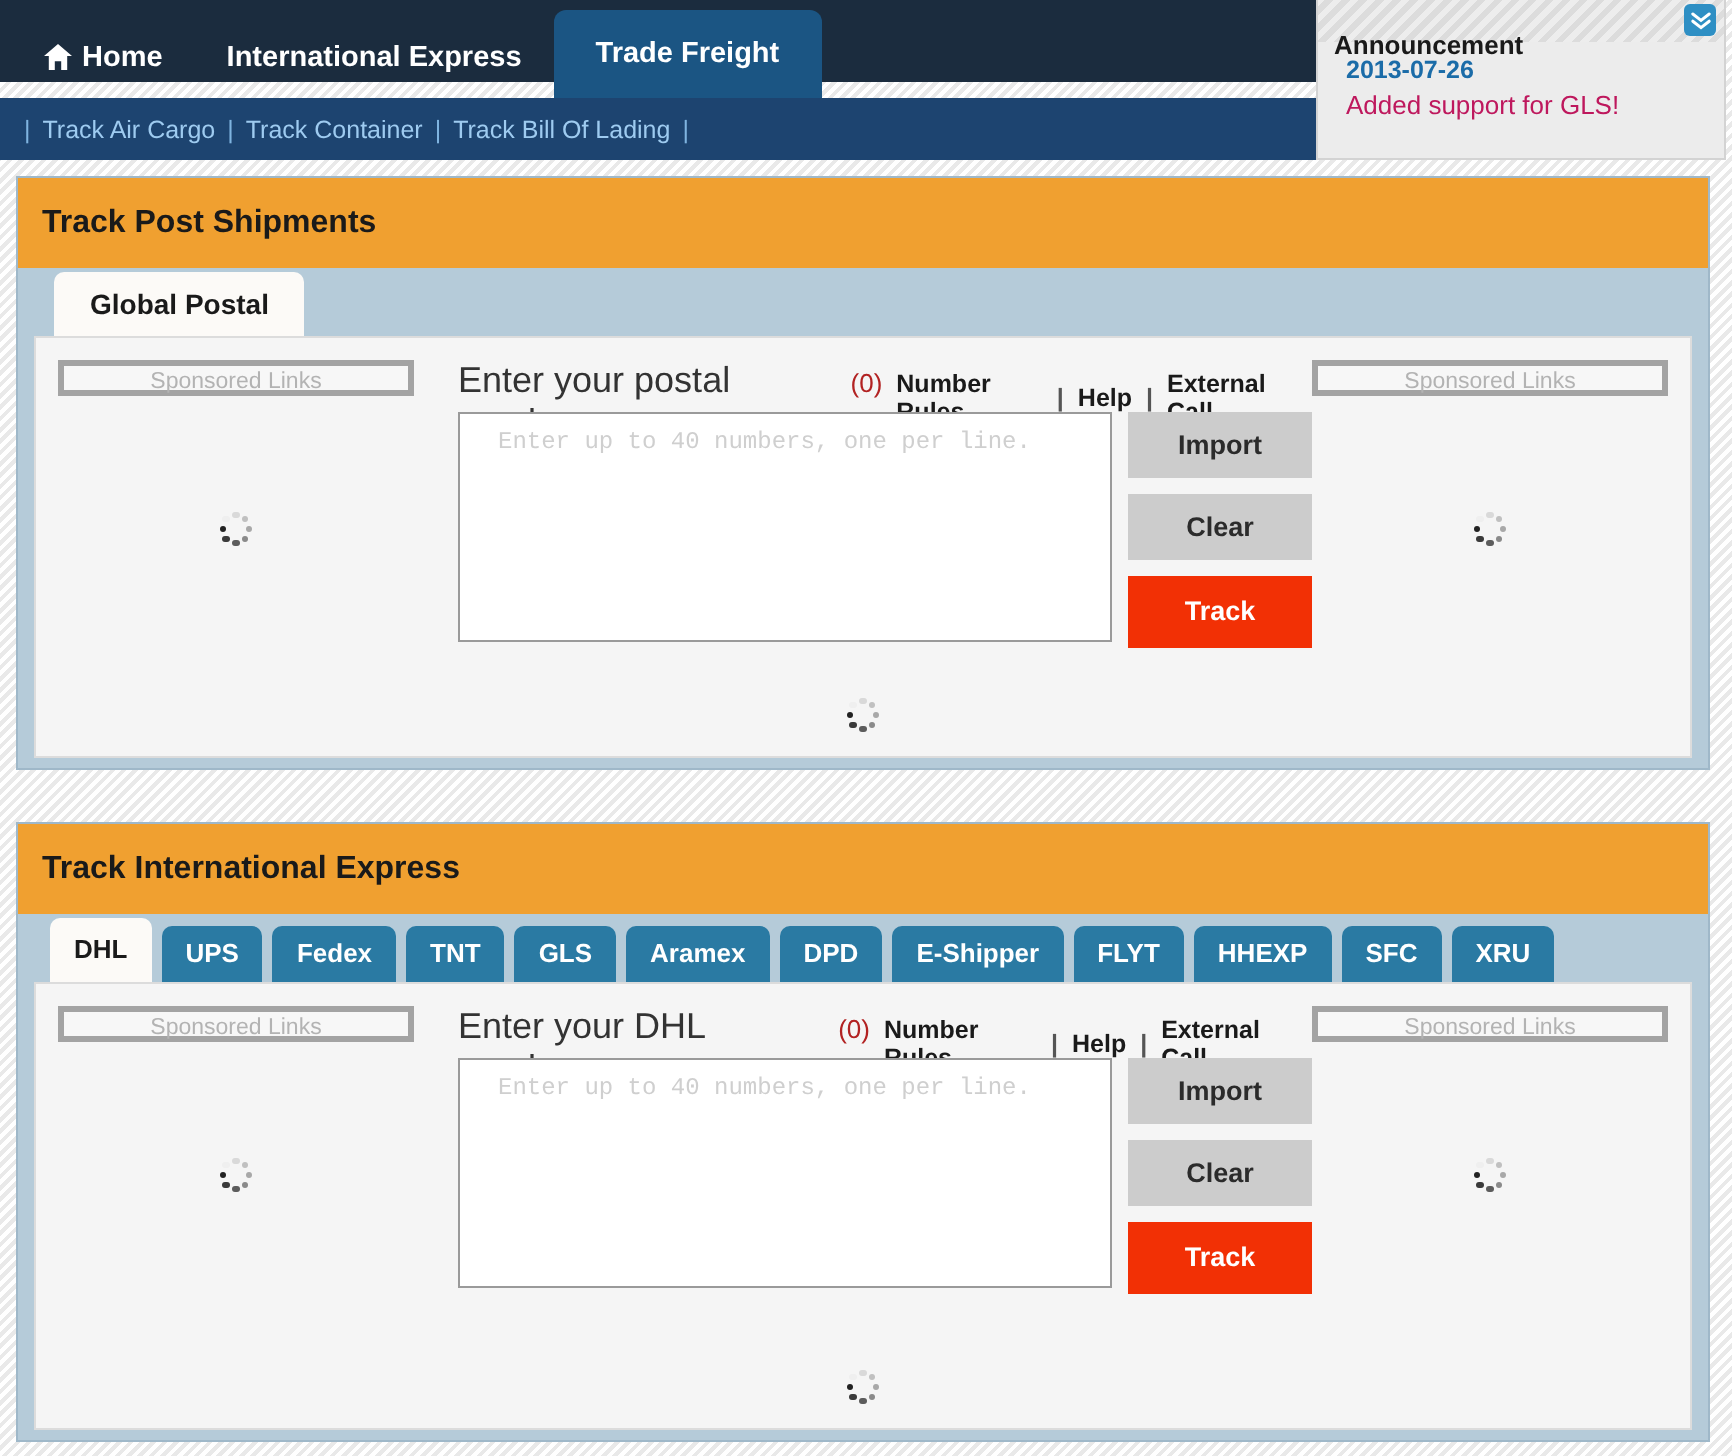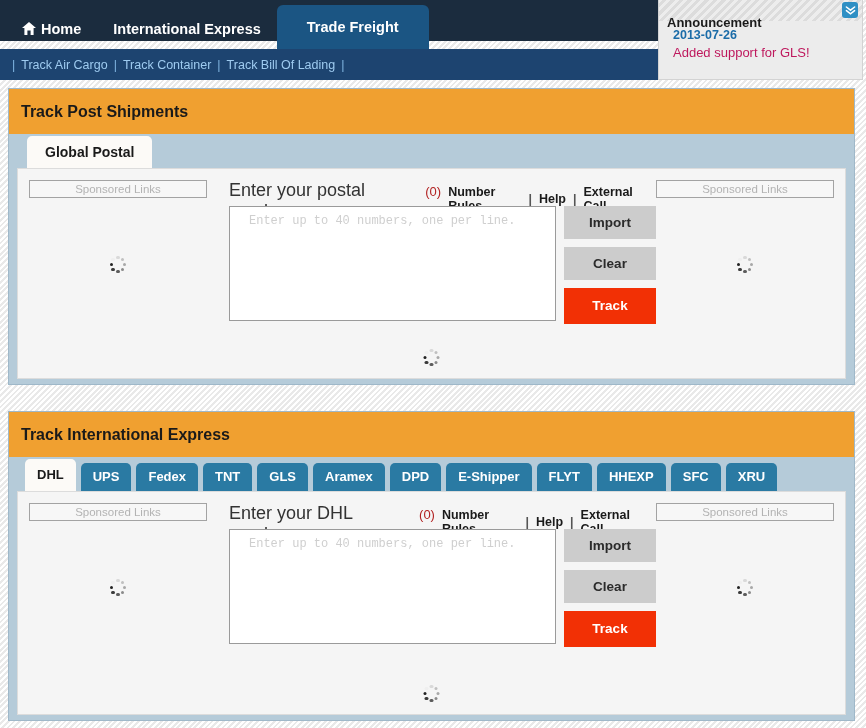--- a/index.html
+++ b/index.html
@@ -48,21 +48,21 @@
     cursor: pointer;
     display: flex;
     align-items: center;
     gap: 5px;
   }
   .nav-item.active {
     background: #1b5583;
     border-radius: 6px 6px 0 0;
     height: 44px;
     line-height: 44px;
-    padding: 0 30px;
+    padding: 0 21px;
   }
   .home-icon {
     display: inline-block;
     width: 14px; height: 13px;
     position: relative;
     top: -1px;
   }
   .home-icon svg { display: block; }
 
   
@@ -200,21 +200,21 @@
   .tc-express { margin: 0 8px 8px 8px; height: 224px; }
 
   
   .sponsored {
     position: absolute;
     width: 178px;
   }
   .sponsored.left { left: 11px; top: 11px; }
   .sponsored.right { right: 11px; top: 11px; }
   .sponsored-box {
-    border: 1px solid #a3a3a3;
+    border: 3px solid #a3a3a3;
     background: #f7f7f7;
     height: 18px;
     line-height: 16px;
     text-align: center;
     font-size: 11.5px;
     color: #b3b3b3;
   }
   .sponsored-spinner {
     margin-top: 58px;
     display: flex;

